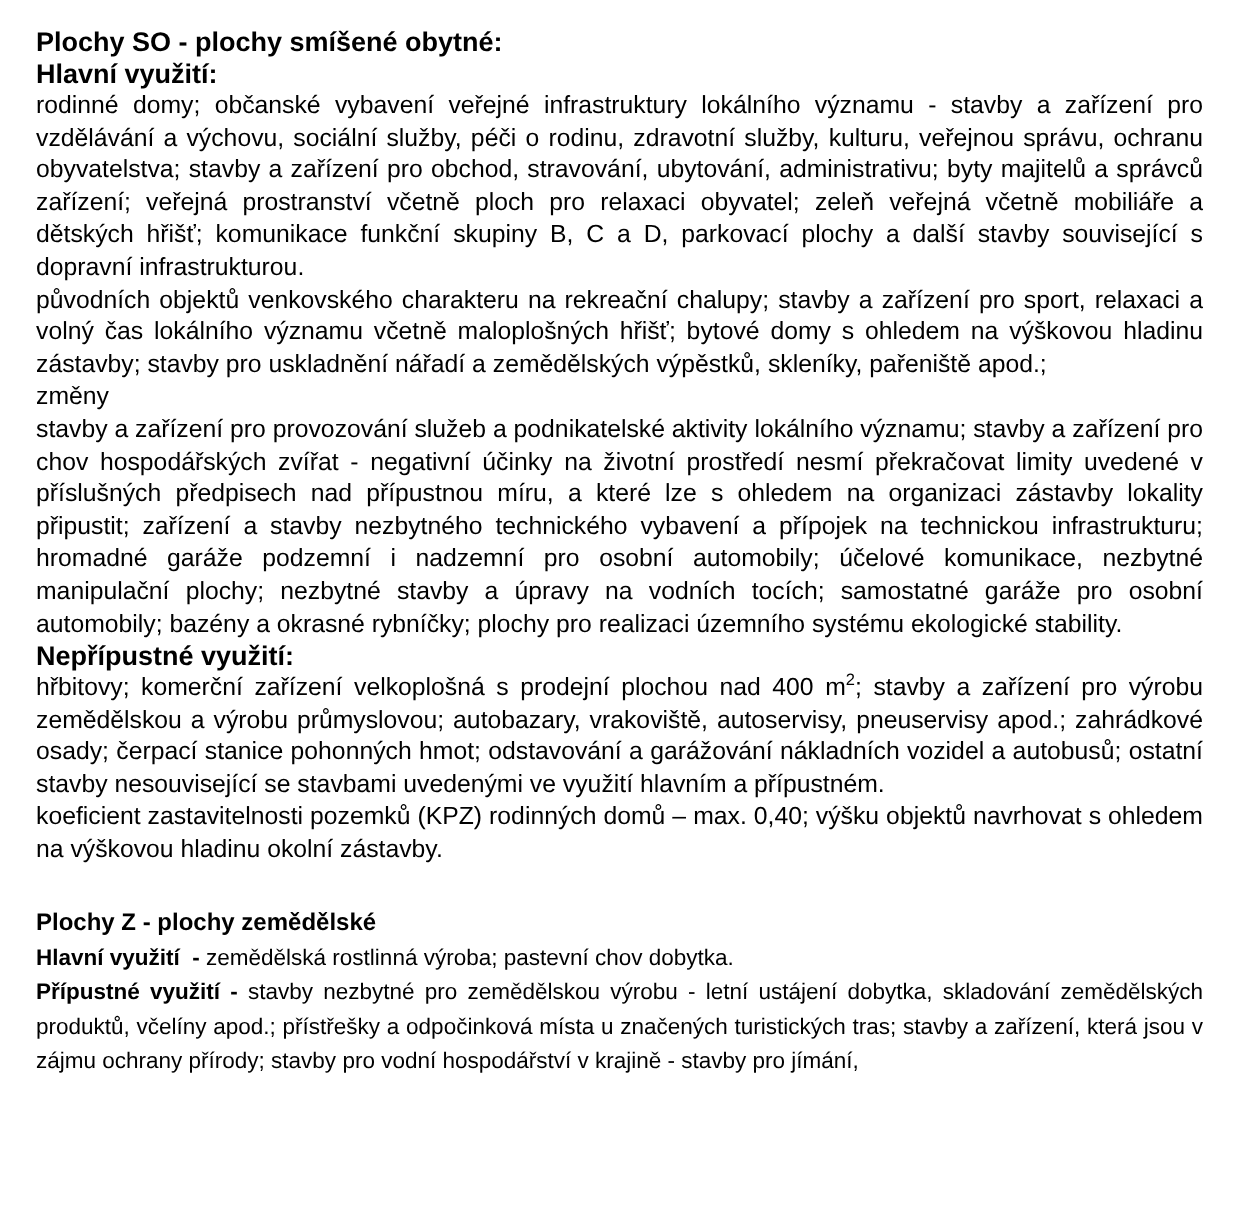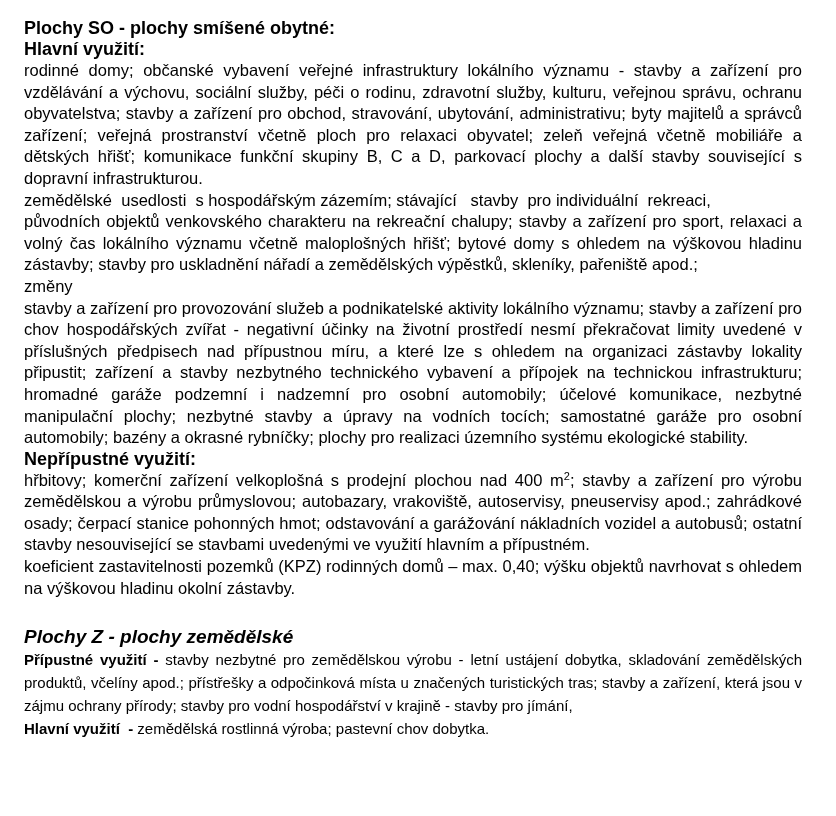--- a/index.html
+++ b/index.html
@@ -3,46 +3,45 @@
 <meta charset="utf-8">
 <style>
   html, body { margin: 0; padding: 0; background: #ffffff; }
   body { width: 836px; height: 816px; overflow: hidden; position: relative;
          font-family: "Liberation Sans", sans-serif; color: #000; }
   .page { position: absolute; left: 24px; top: 18px; width: 778px; }
   .h { font-weight: bold; font-size: 18px; line-height: 21px; margin: 0; }
   .p { font-size: 16.5px; line-height: 21.6px; margin: 0; text-align: justify; text-align-last: left; }
   .p.nojust { text-align: left; }
   .gap { height: 21px; }
-  .z .h { font-size: 19px; line-height: 22px; font-style: italic; }
+  .z .h { font-size: 16px; line-height: 22px; }
   .z .p { font-size: 15px; line-height: 23px; }
   .z .lbl { font-weight: bold; }
   sup { font-size: 11px; line-height: 0; }
 </style>
 </head>
 <body>
 
 <div class="page">
   <div>
     <p class="h">Plochy SO - plochy smíšené obytné:</p>
 
     <p class="h">Hlavní využití:</p>
     <p class="p">rodinné domy; občanské vybavení veřejné infrastruktury lokálního významu - stavby a zařízení pro vzdělávání a výchovu, sociální služby, péči o rodinu, zdravotní služby, kulturu, veřejnou správu, ochranu obyvatelstva; stavby a zařízení pro obchod, stravování, ubytování, administrativu; byty majitelů a správců zařízení; veřejná prostranství včetně ploch pro relaxaci obyvatel; zeleň veřejná včetně mobiliáře a dětských hřišť; komunikace funkční skupiny B, C a D, parkovací plochy a další stavby související s dopravní infrastrukturou.</p>
 
-    <p class="p nojust" style="white-space:pre;">zemědělské  usedlosti  s hospodářským zázemím; stávající   stavby  pro individuální  rekreaci,</p>
     <p class="p">původních objektů venkovského charakteru na rekreační chalupy; stavby a zařízení pro sport, relaxaci a volný čas lokálního významu včetně maloplošných hřišť; bytové domy s ohledem na výškovou hladinu zástavby;   stavby pro   uskladnění  nářadí a zemědělských výpěstků, skleníky, pařeniště apod.;</p>
     <p class="p">změny</p>
     <p class="p">stavby a zařízení pro provozování služeb a podnikatelské aktivity lokálního významu; stavby a zařízení pro chov hospodářských zvířat - negativní účinky na životní prostředí nesmí překračovat limity uvedené v příslušných předpisech nad přípustnou míru, a které lze s ohledem na organizaci zástavby lokality připustit; zařízení a stavby nezbytného technického vybavení a přípojek na technickou infrastrukturu; hromadné garáže podzemní i nadzemní pro osobní automobily; účelové komunikace, nezbytné manipulační plochy; nezbytné stavby a úpravy na vodních tocích; samostatné garáže pro osobní automobily; bazény a okrasné rybníčky; plochy pro realizaci územního systému ekologické stability.</p>
 
     <p class="h">Nepřípustné využití:</p>
     <p class="p"><span>hřbitovy; komerční zařízení velkoplošná s prodejní plochou nad 400 m</span><sup>2</sup><span>; stavby a zařízení pro výrobu zemědělskou a výrobu průmyslovou; autobazary, vrakoviště, autoservisy, pneuservisy apod.; zahrádkové osady; čerpací stanice pohonných hmot; odstavování a garážování nákladních vozidel a autobusů; ostatní stavby nesouvisející se stavbami uvedenými ve využití hlavním a přípustném.</span></p>
 
     <p class="p">koeficient zastavitelnosti pozemků (KPZ) rodinných domů – max. 0,40; výšku objektů navrhovat s ohledem na výškovou hladinu okolní zástavby.</p>
   </div>
 
   <div class="gap"></div>
 
   <div class="z">
     <p class="h" style="margin-top:6px;">Plochy Z - plochy zemědělské</p>
+    <p class="p"><span class="lbl" style="white-space:pre;">Hlavní využití  -</span><span> zemědělská rostlinná výroba; pastevní chov dobytka.</span></p>
     <p class="p"><span class="lbl">Přípustné využití -</span><span> stavby nezbytné pro zemědělskou výrobu - letní ustájení dobytka, skladování zemědělských produktů, včelíny apod.; přístřešky a odpočinková místa u značených turistických tras; stavby a zařízení, která jsou v zájmu ochrany přírody; stavby pro vodní hospodářství v krajině - stavby pro jímání,</span></p>
-    <p class="p"><span class="lbl" style="white-space:pre;">Hlavní využití  -</span><span> zemědělská rostlinná výroba; pastevní chov dobytka.</span></p>
   </div>
 </div>
 
 </body></html>

